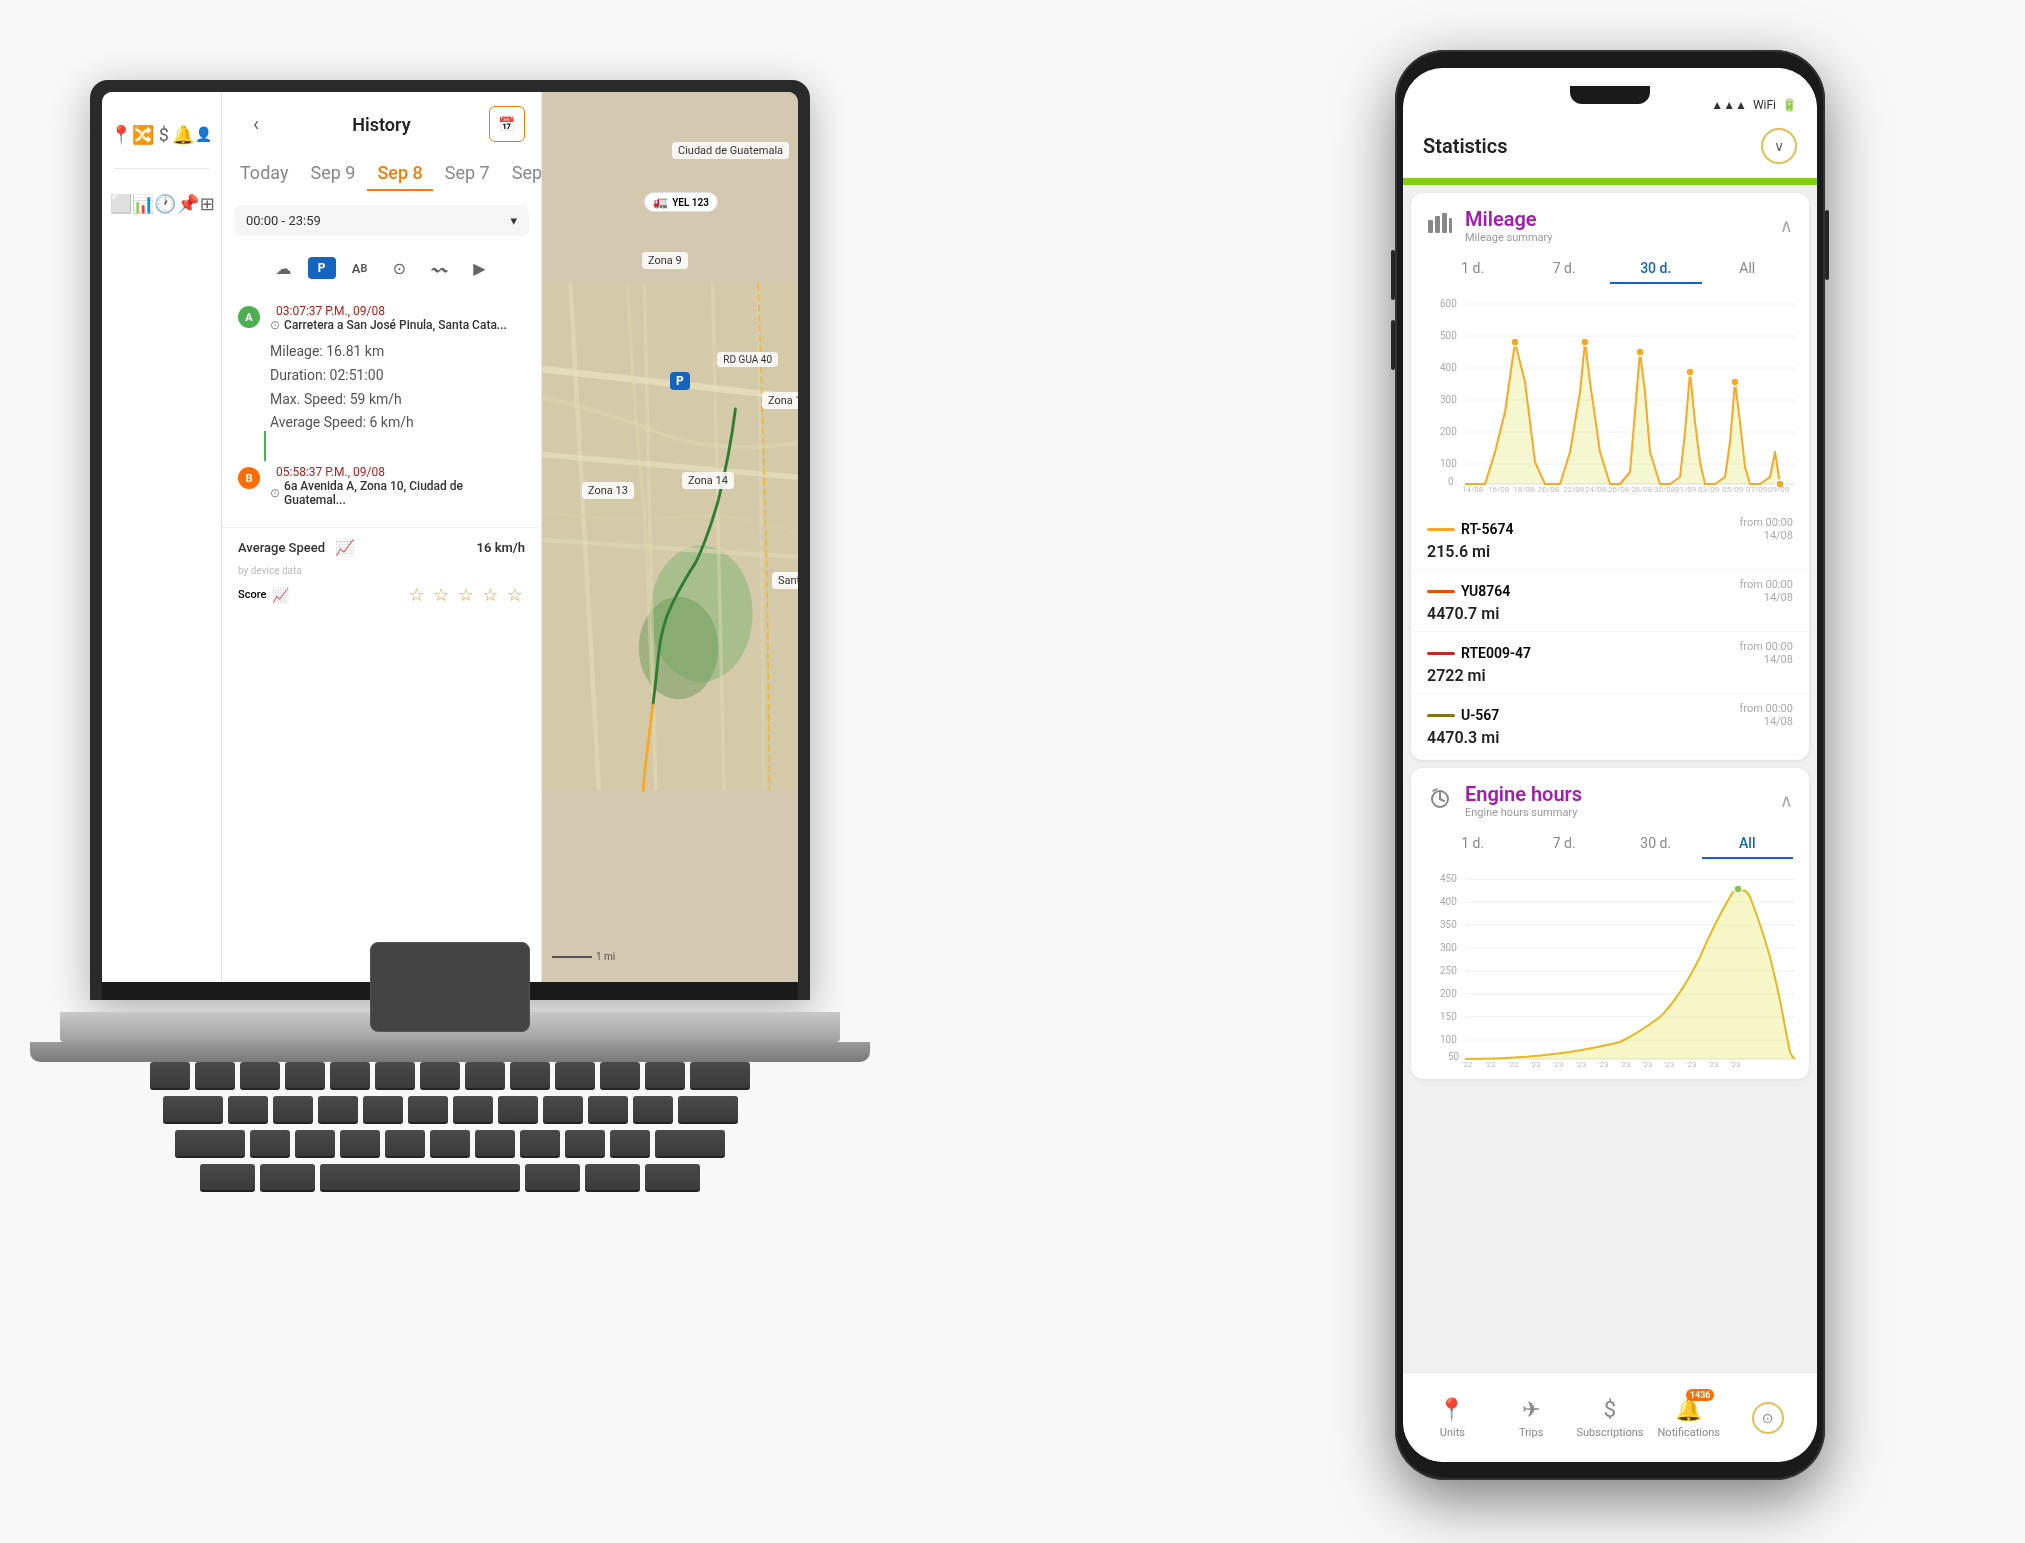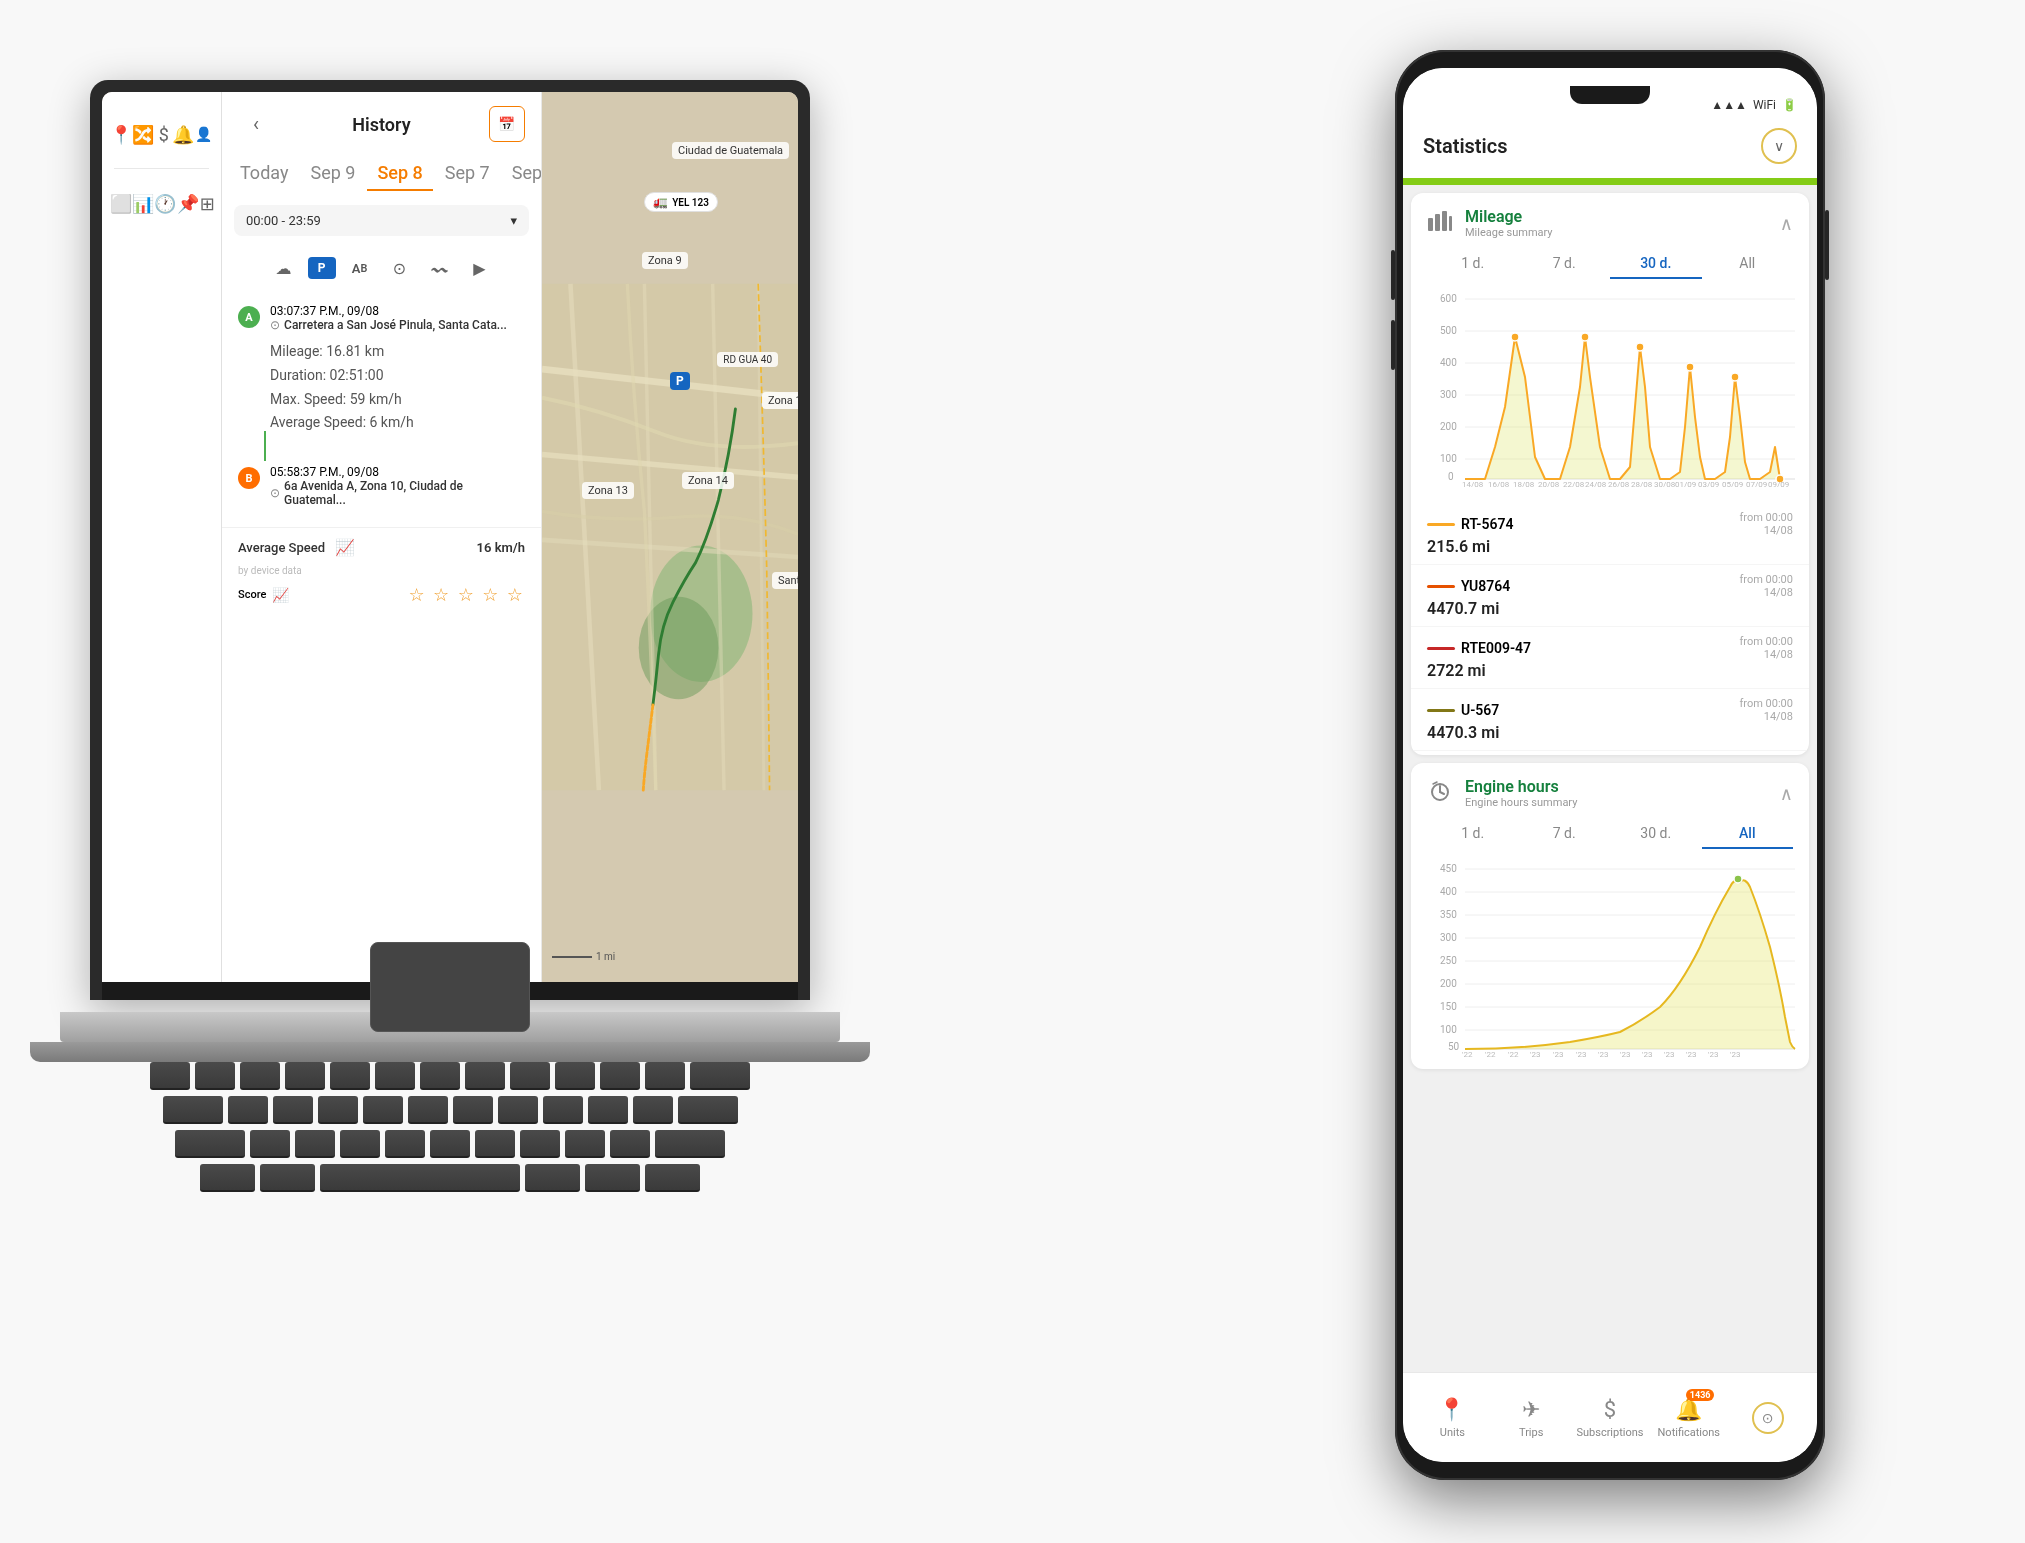--- a/index.html
+++ b/index.html
@@ -261,21 +261,21 @@
       font-weight: 700;
       color: white;
       flex-shrink: 0;
       margin-top: 2px;
     }
 
     .trip-dot.green { background: #4caf50; }
     .trip-dot.orange { background: #ff6d00; }
 
     .trip-info { flex: 1; }
-    .trip-time { font-size: 12px; color: #000000; }
+    .trip-time { font-size: 12px; color: #b91c1c; margin-left: 6px; }
     .trip-addr { font-size: 12px; color: #333; font-weight: 500; }
 
     .trip-stats {
       margin-left: 32px;
       font-size: 14px;
       color: #555;
       line-height: 1.7;
     }
 
     .trip-connector {
@@ -470,23 +470,23 @@
       align-items: center;
       gap: 12px;
     }
 
     .stats-icon {
       font-size: 22px;
       color: #666;
     }
 
     .stats-title {
-      font-size: 16px;
+      font-size: 20px;
       font-weight: 600;
-      color: #15803d;
+      color: #a21caf;
     }
 
     .stats-subtitle {
       font-size: 11px;
       color: #999;
     }
 
     .collapse-btn {
       font-size: 18px;
       color: #aaa;

